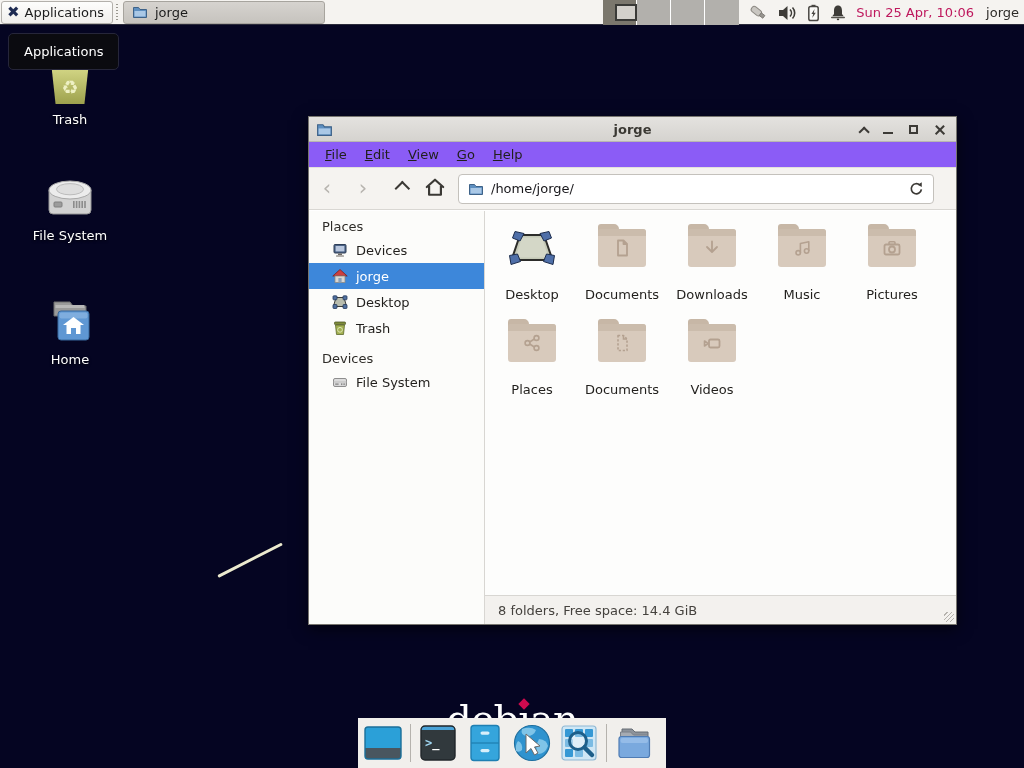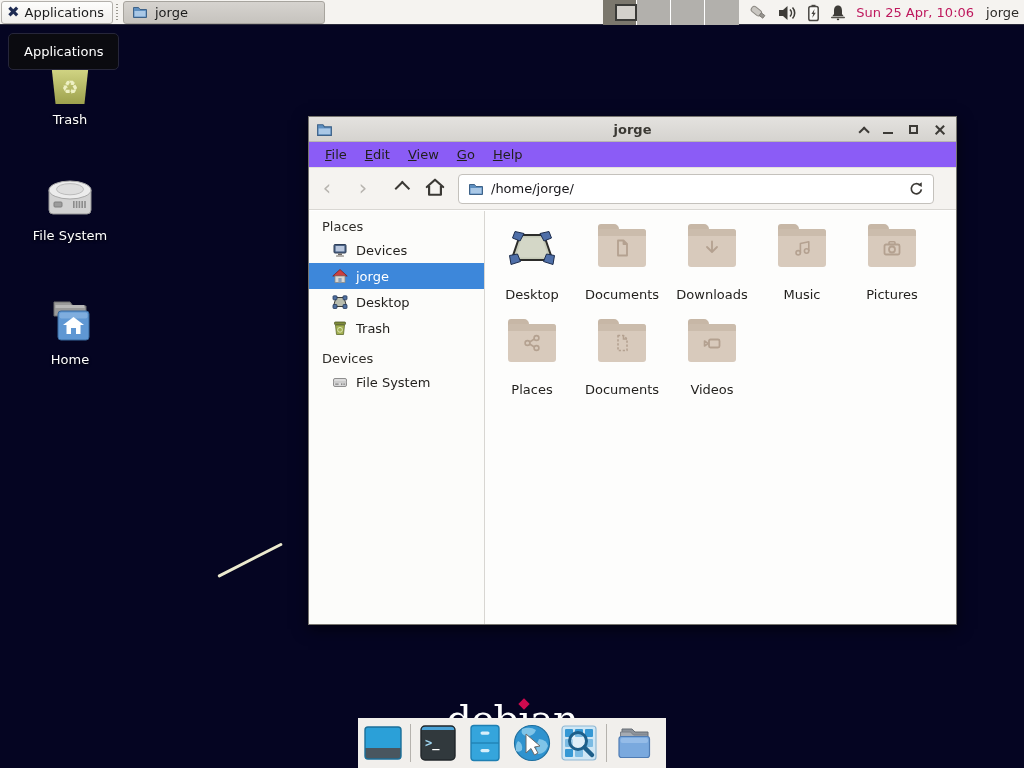--- a/index.html
+++ b/index.html
@@ -471,20 +471,24 @@
             <svg width="24" height="24" viewBox="0 0 24 24">
               <rect x="9" y="8.5" width="10.5" height="8" rx="1.5" fill="none" stroke="#b4a190" stroke-width="1.8"></rect>
               <polygon points="4.5,10 8,12.5 4.5,15" fill="none" stroke="#b4a190" stroke-width="1.6" stroke-linejoin="round"></polygon>
             </svg>
           </div>
             </div>
           <div class="flabel">Videos</div>
         </div>
       </div>
 
+      <div id="statusbar">
+        <span>8 folders, Free space: 14.4 GiB</span>
+        <div id="resize-grip"></div>
+      </div>
     </div>
   </div>
 </div>
 
 <div id="stray-line"></div>
 
 <div id="debian-logo"><span>deb</span><span class="logo-i"><span>ı</span><span class="logo-diamond"></span></span><span>an</span></div>
 
 <div id="dock">
   <div class="dock-ico">

